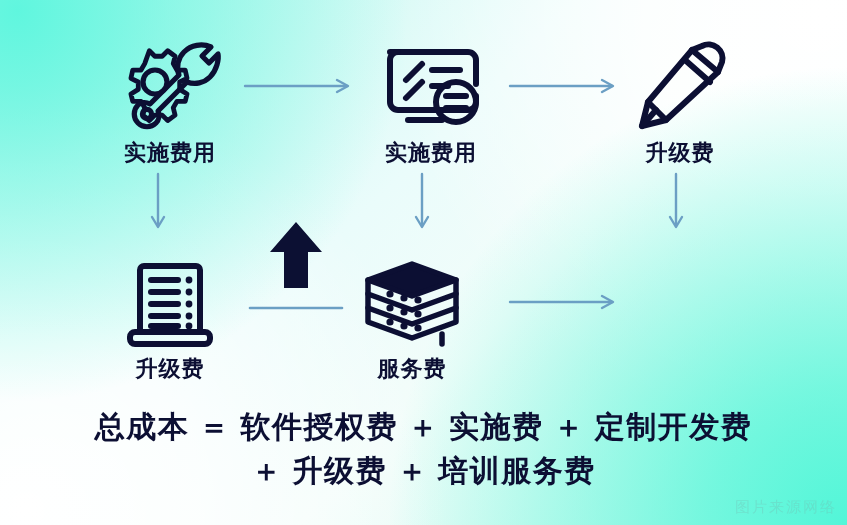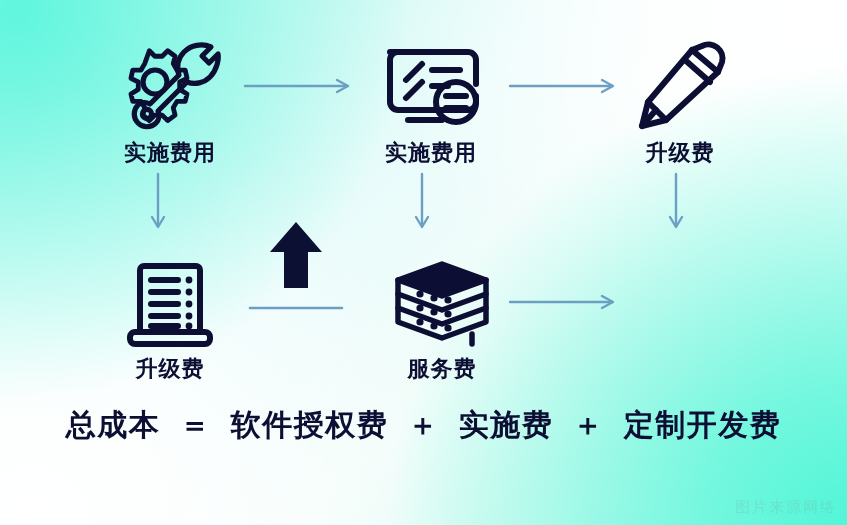--- a/index.html
+++ b/index.html
@@ -52,21 +52,21 @@
     letter-spacing: 1px;
     white-space: nowrap;
     line-height: 1;
   }
 
   
   #node-impl     { left: 70px;  top: 40px;  }
   #node-custom   { left: 331px; top: 40px;  }
   #node-upgrade1 { left: 580px; top: 40px;  }
   #node-upgrade2 { left: 70px;  top: 256px; }
-  #node-service  { left: 342px; top: 256px; }
+  #node-service  { left: 312px; top: 256px; }
   #node-training { left: 580px; top: 256px; }
 
   
   .connector { position: absolute; }
   #arrow-impl-to-custom   { left: 243px; top: 76px;  }
   #arrow-custom-to-upg1   { left: 508px; top: 76px;  }
   #arrow-impl-down        { left: 148px; top: 172px; }
   #arrow-custom-down      { left: 412px; top: 172px; }
   #arrow-upg1-down        { left: 666px; top: 172px; }
   #line-service-to-upg2   { left: 248px; top: 298px; }
@@ -81,21 +81,20 @@
     width: 847px;
     text-align: center;
     color: #0c0f33;
   }
   .formula-line {
     font-size: 30px;
     font-weight: 700;
     line-height: 44px;
     letter-spacing: 1.5px;
     white-space: nowrap;
-    font-family: Liberation Mono, monospace;
   }
 
   
   #watermark {
     position: absolute;
     right: 10px;
     bottom: 8px;
     font-size: 15px;
     letter-spacing: 2px;
     color: rgba(120,175,170,0.28);
@@ -266,17 +265,18 @@
   </div>
 
   <div class="connector" id="arrow-up-bold">
     <svg width="56" height="70" viewBox="0 0 56 70">
       <path d="M28 2 L54 32 H40 V68 H16 V32 H2 Z" fill="#0c1033"></path>
     </svg>
   </div>
 
   <div id="formula">
     <div class="formula-line">总成本 ＝ 软件授权费 ＋ 实施费 ＋ 定制开发费</div>
+    <div class="formula-line">＋ 升级费 ＋ 培训服务费</div>
   </div>
 
   <div id="watermark">图片来源网络</div>
 
 </div>
 
 </body></html>

